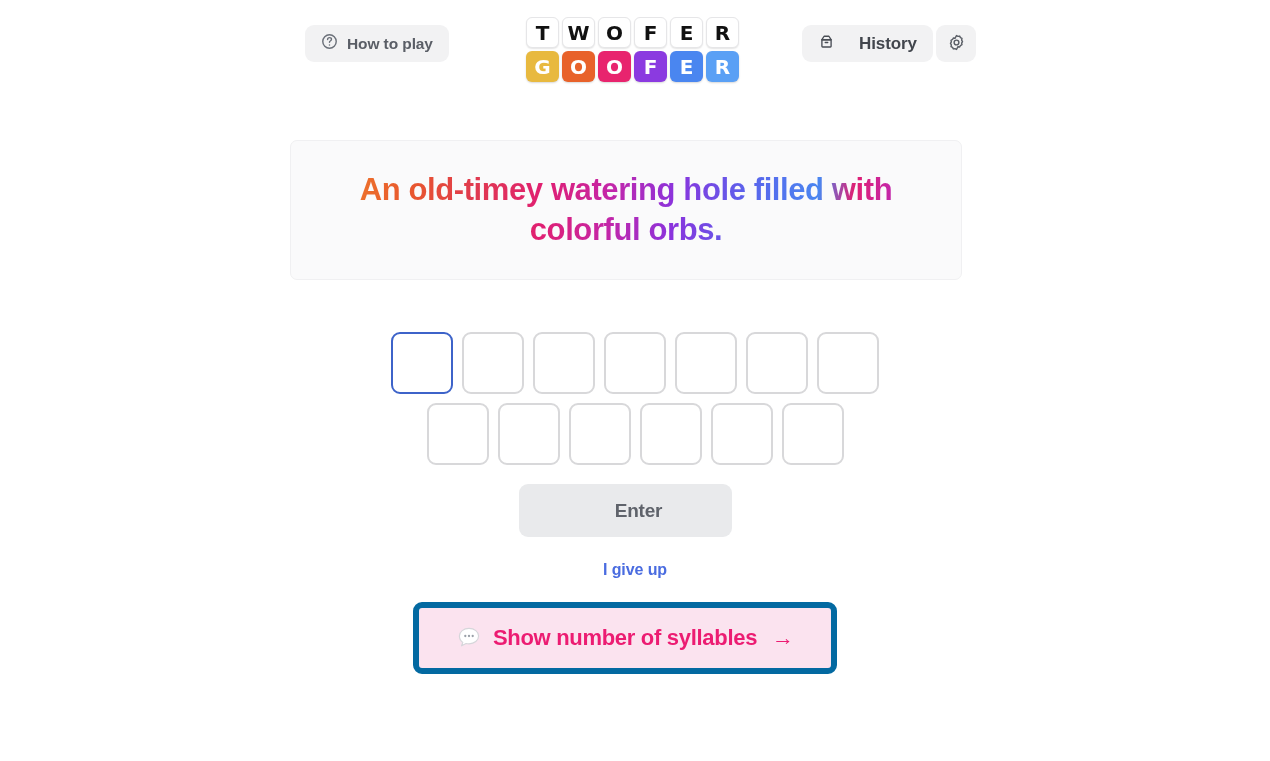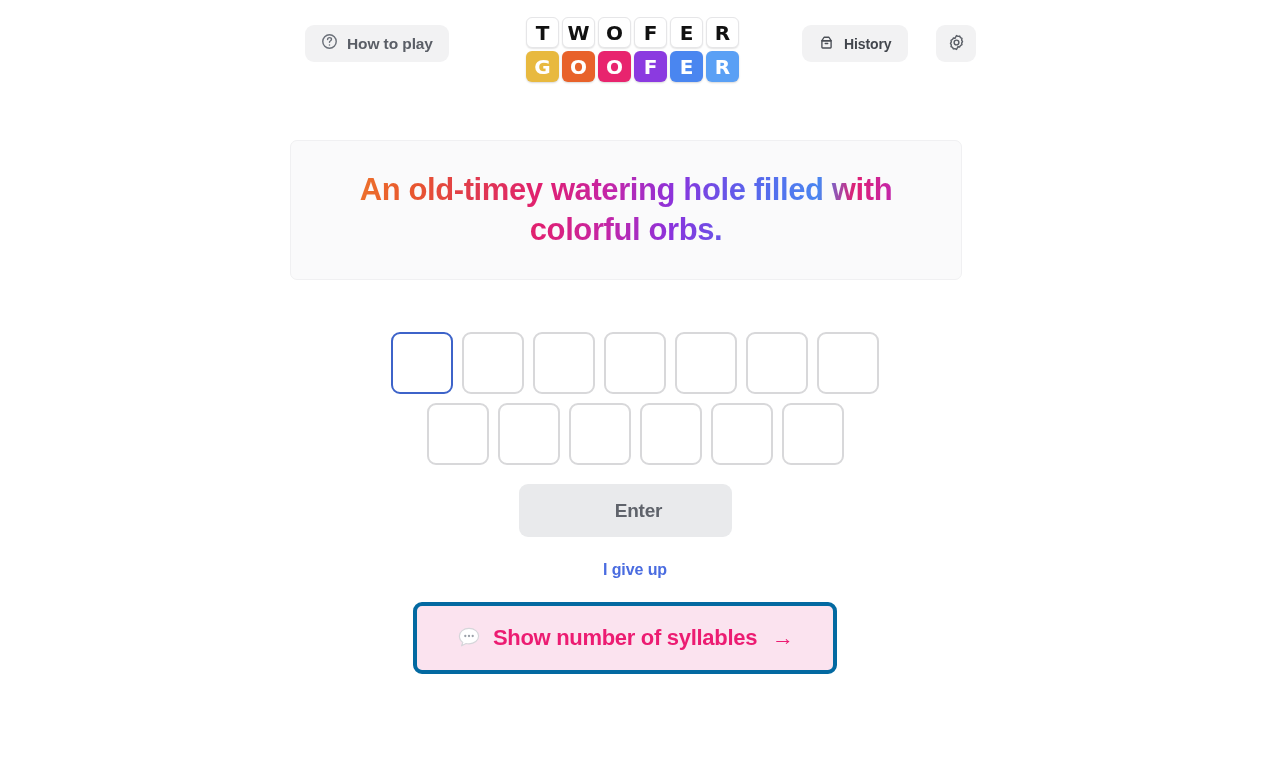--- a/index.html
+++ b/index.html
@@ -43,26 +43,26 @@
     cursor: pointer;
   }
   .history-btn {
     position: absolute;
     left: 787px;
     top: 25px;
     height: 37px;
     padding: 0 16px;
     display: flex;
     align-items: center;
-    gap: 9px;
+    gap: 24px;
     background: #f2f2f3;
     border: none;
     border-radius: 9px;
     color: #42464d;
-    font-size: 14px;
+    font-size: 17px;
     font-weight: 700;
     letter-spacing: -0.1px;
     cursor: pointer;
   }
   .settings-btn {
     position: absolute;
     left: 921px;
     top: 25px;
     width: 40px;
     height: 37px;
@@ -212,21 +212,21 @@
   }
 
   
   .syllables {
     position: absolute;
     left: 413px;
     top: 602px;
     width: 424px;
     height: 72px;
     background: #fbe3ef;
-    border: 4px solid #0369a1;
+    border: 6px solid #0369a1;
     border-radius: 9px;
     display: flex;
     align-items: center;
     justify-content: center;
     gap: 11px;
     cursor: pointer;
   }
   .syll-label {
     color: #ec1c72;
     font-size: 22px;

